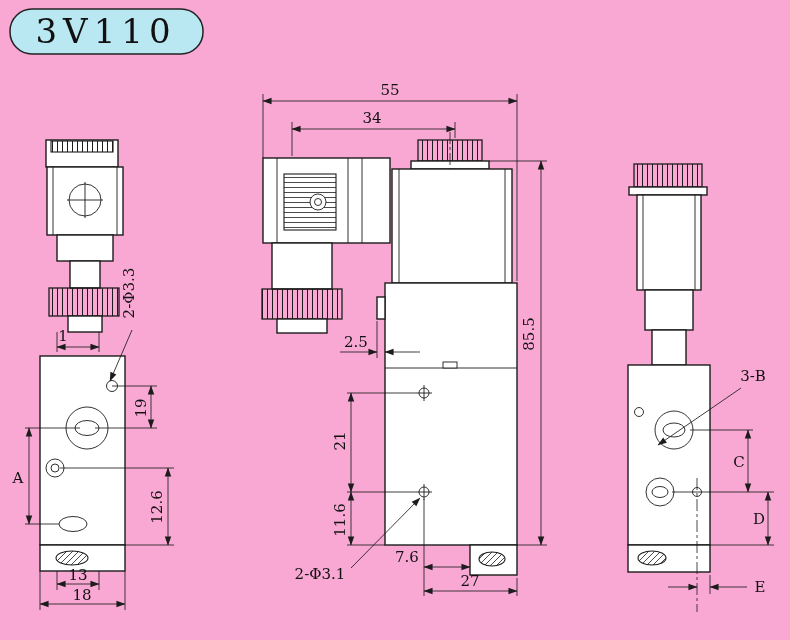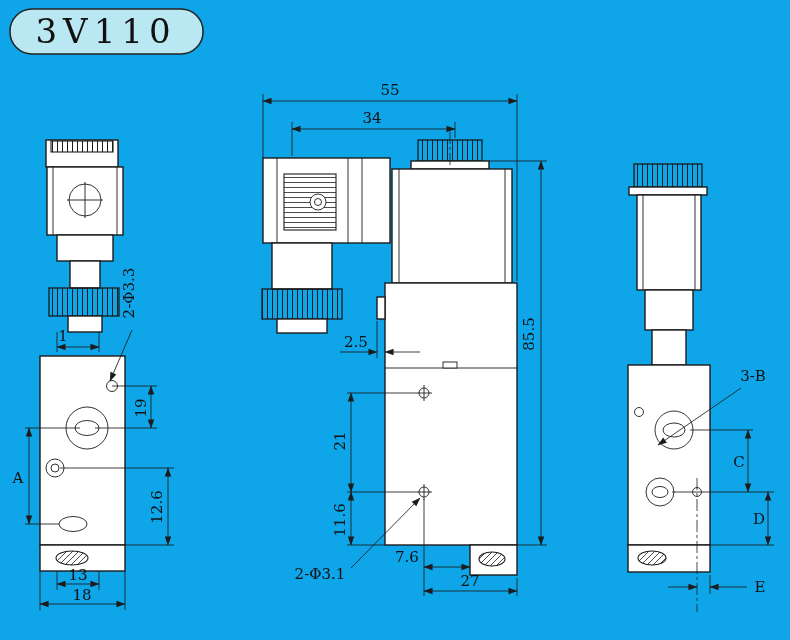--- a/index.html
+++ b/index.html
@@ -1,16 +1,16 @@
 <!DOCTYPE html>
 <html><head>
 <meta charset="utf-8">
 <style>
   html,body{margin:0;padding:0;background:#ffffff;}
-  .stage{position:relative;width:790px;height:640px;background:#0ea5e9;overflow:hidden;}
+  .stage{position:relative;width:790px;height:640px;background:#f9a8d4;overflow:hidden;}
   svg{display:block;}
   .outline{fill:#ffffff;stroke:#1c1c1c;stroke-width:1.4;}
   .thin{fill:none;stroke:#1c1c1c;stroke-width:0.9;}
   .wthin{fill:#ffffff;stroke:#1c1c1c;stroke-width:0.9;}
   .dimline{fill:none;stroke:#1c1c1c;stroke-width:0.85;}
   .center{fill:none;stroke:#1c1c1c;stroke-width:0.8;stroke-dasharray:12 3 3 3;}
   text.dim{font-family:"DejaVu Serif",serif;font-size:15px;fill:#111;}
   text.title{font-family:"DejaVu Serif",serif;font-size:34px;fill:#111;letter-spacing:6px;}
 </style>
 </head>

